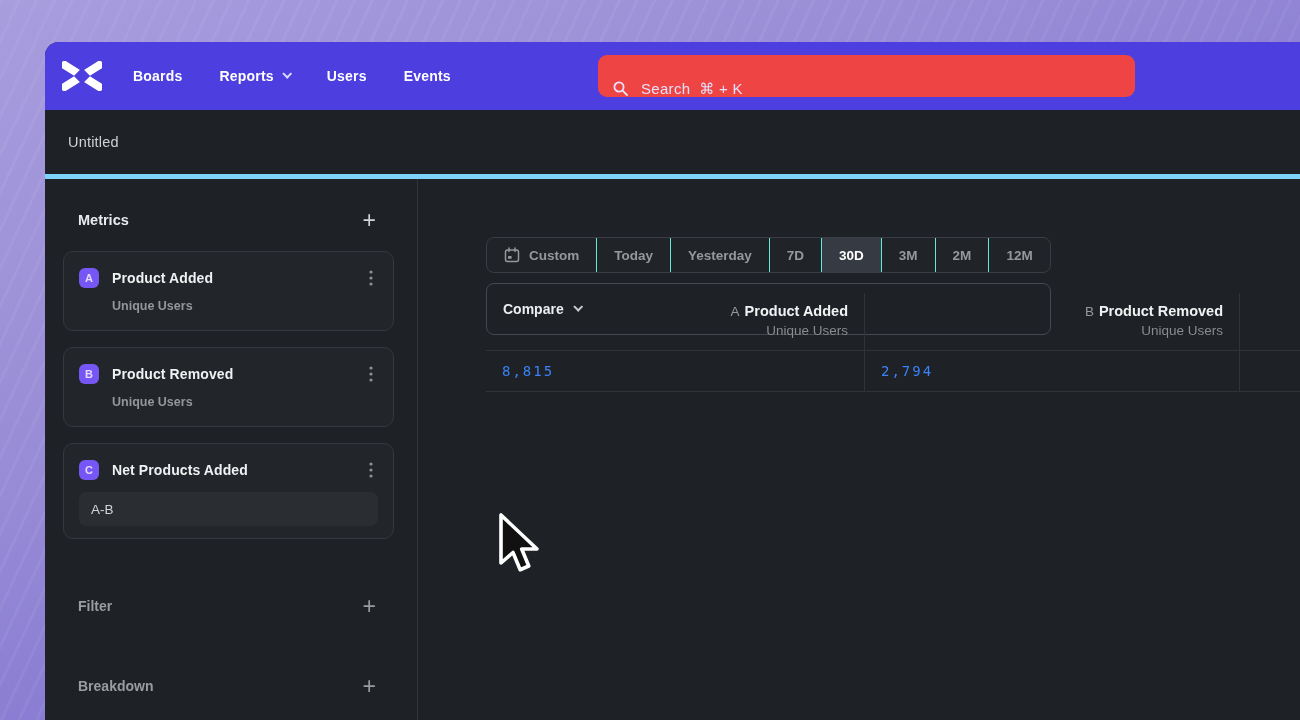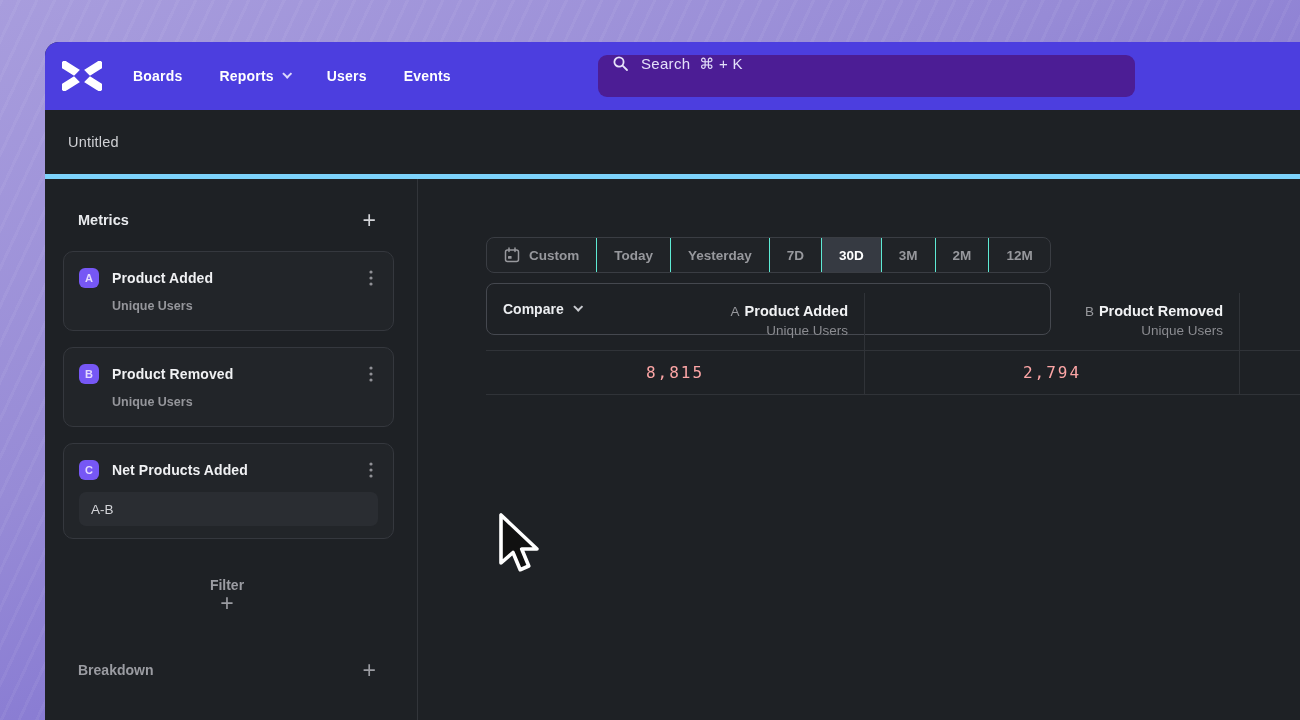--- a/index.html
+++ b/index.html
@@ -23,42 +23,42 @@
     position:relative; height:68px; flex:none; background:#4c3edf;
     display:flex; align-items:center;
   }
   .logo { margin-left:14px; width:46px; height:34px; display:flex; align-items:center; justify-content:center; cursor:pointer; }
   .nav-items { display:flex; gap:37px; margin-left:28px; }
   .nav-item { color:#ffffff; font-size:14px; font-weight:700; letter-spacing:.2px; display:flex; align-items:center; gap:9px; cursor:pointer; }
   .chev { width:7px; height:7px; border-right:2px solid currentColor; border-bottom:2px solid currentColor; transform:rotate(45deg) translateY(-1px); display:inline-block; }
   .nav-item .chev { color:#dcd8fb; margin-top:-3px; }
   .search-pill {
     position:absolute; left:553px; top:13px; width:537px; height:42px;
-    background:#4c1d95; border-radius:9px; display:flex; align-items:flex-start; padding:0 14px;
+    background:#ef4444; border-radius:9px; display:flex; align-items:flex-end; padding:0 14px;
   }
   .search-pill input {
     flex:1; background:transparent; border:none; outline:none;
     color:#f0eefc; font-size:15px; font-family:"Liberation Sans", sans-serif; margin-left:12px;
   }
   .search-pill input::placeholder { color:#e3e0fa; opacity:1; letter-spacing:.3px; }
 
   
   .doc-header { height:69px; flex:none; border-bottom:5px solid #7dd3fc; display:flex; align-items:center; padding-left:23px; }
   .doc-title { color:#d0d1d5; font-size:14.5px; letter-spacing:.2px; cursor:text; }
 
   
   .body { flex:1; display:flex; min-height:0; }
   .sidebar { width:373px; flex:none; border-right:1px solid #32353a; padding:0 23px 0 18px; }
   .side-row { display:flex; align-items:center; justify-content:space-between; padding:0 18px 0 15px; }
   .side-row.metrics-row { margin-top:27px; height:28px; }
   .metrics-label { color:#e9ebee; font-size:14.5px; font-weight:700; }
   .dim-label { color:#9b9ca2; font-size:14px; font-weight:700; }
   .plus { font-size:23px; font-weight:400; color:#d3d4d8; line-height:20px; cursor:pointer; }
   .plus.dim { color:#9b9ca2; }
-  .filter-row { margin-top:38px; height:26px;flex-direction:column; }
+  .filter-row { margin-top:54px; height:26px; }
   .breakdown-row { margin-top:54px; height:26px; }
 
   .metric-card {
     margin-top:17px; background:#222529; border:1px solid #35383e; border-radius:10px;
     padding:16px 15px; cursor:pointer;
   }
   .metric-card + .metric-card { margin-top:16px; }
   .metric-card.has-formula { padding-bottom:12px; }
   .mc-title-row { display:flex; align-items:center; }
   .badge {
@@ -89,21 +89,21 @@
     height:52px; border:1px solid #45484f; border-radius:8px; padding:0 16px;
     display:flex; align-items:center; gap:10px; color:#eceef1; font-size:14px; font-weight:700; cursor:pointer;
   }
   .compare-btn .chev { color:#c9cbd0; margin-top:-3px; }
 
   .table { position:absolute; left:68px; top:114px; right:0; display:grid; grid-template-columns:378px 375px 1fr; }
   .th { text-align:right; padding:10px 16px 12px; border-bottom:1px solid #303338; }
   .th .line1 { font-size:14.5px; color:#f1f2f4; font-weight:700; }
   .th .prefix { color:#97989d; font-weight:400; font-size:13.5px; margin-right:5px; }
   .th .line2 { margin-top:4px; font-size:13.5px; color:#8a8b90; }
-  .td { text-align:center; padding:12px 16px; border-bottom:1px solid #303338; color:#fca5a5; font-size:16px; font-family:"DejaVu Sans Mono", monospace; letter-spacing:2px; }
+  .td { text-align:left; padding:12px 16px; border-bottom:1px solid #303338; color:#3b82f6; font-size:14px; font-family:"DejaVu Sans Mono", monospace; letter-spacing:2px; }
   .col-b { border-left:1px solid #303338; }
   .col-c { border-left:1px solid #303338; }
 
   .cursor { position:absolute; left:496px; top:512px; pointer-events:none; }
 </style>
 </head>
 <body>
 
 <div class="desktop">
   <div class="window">

